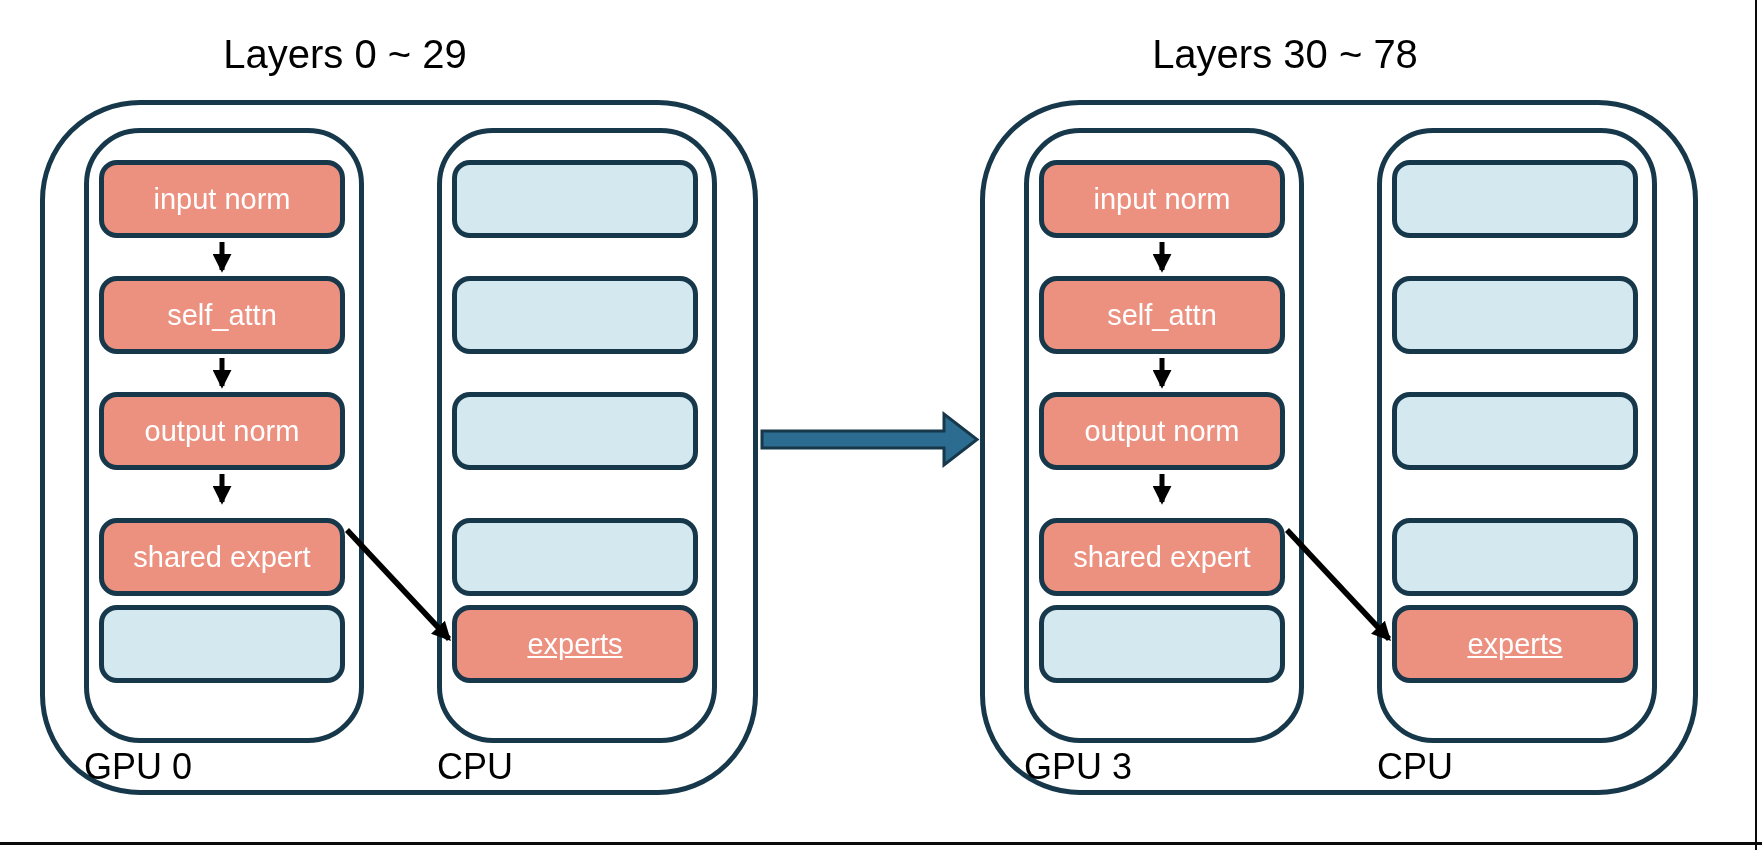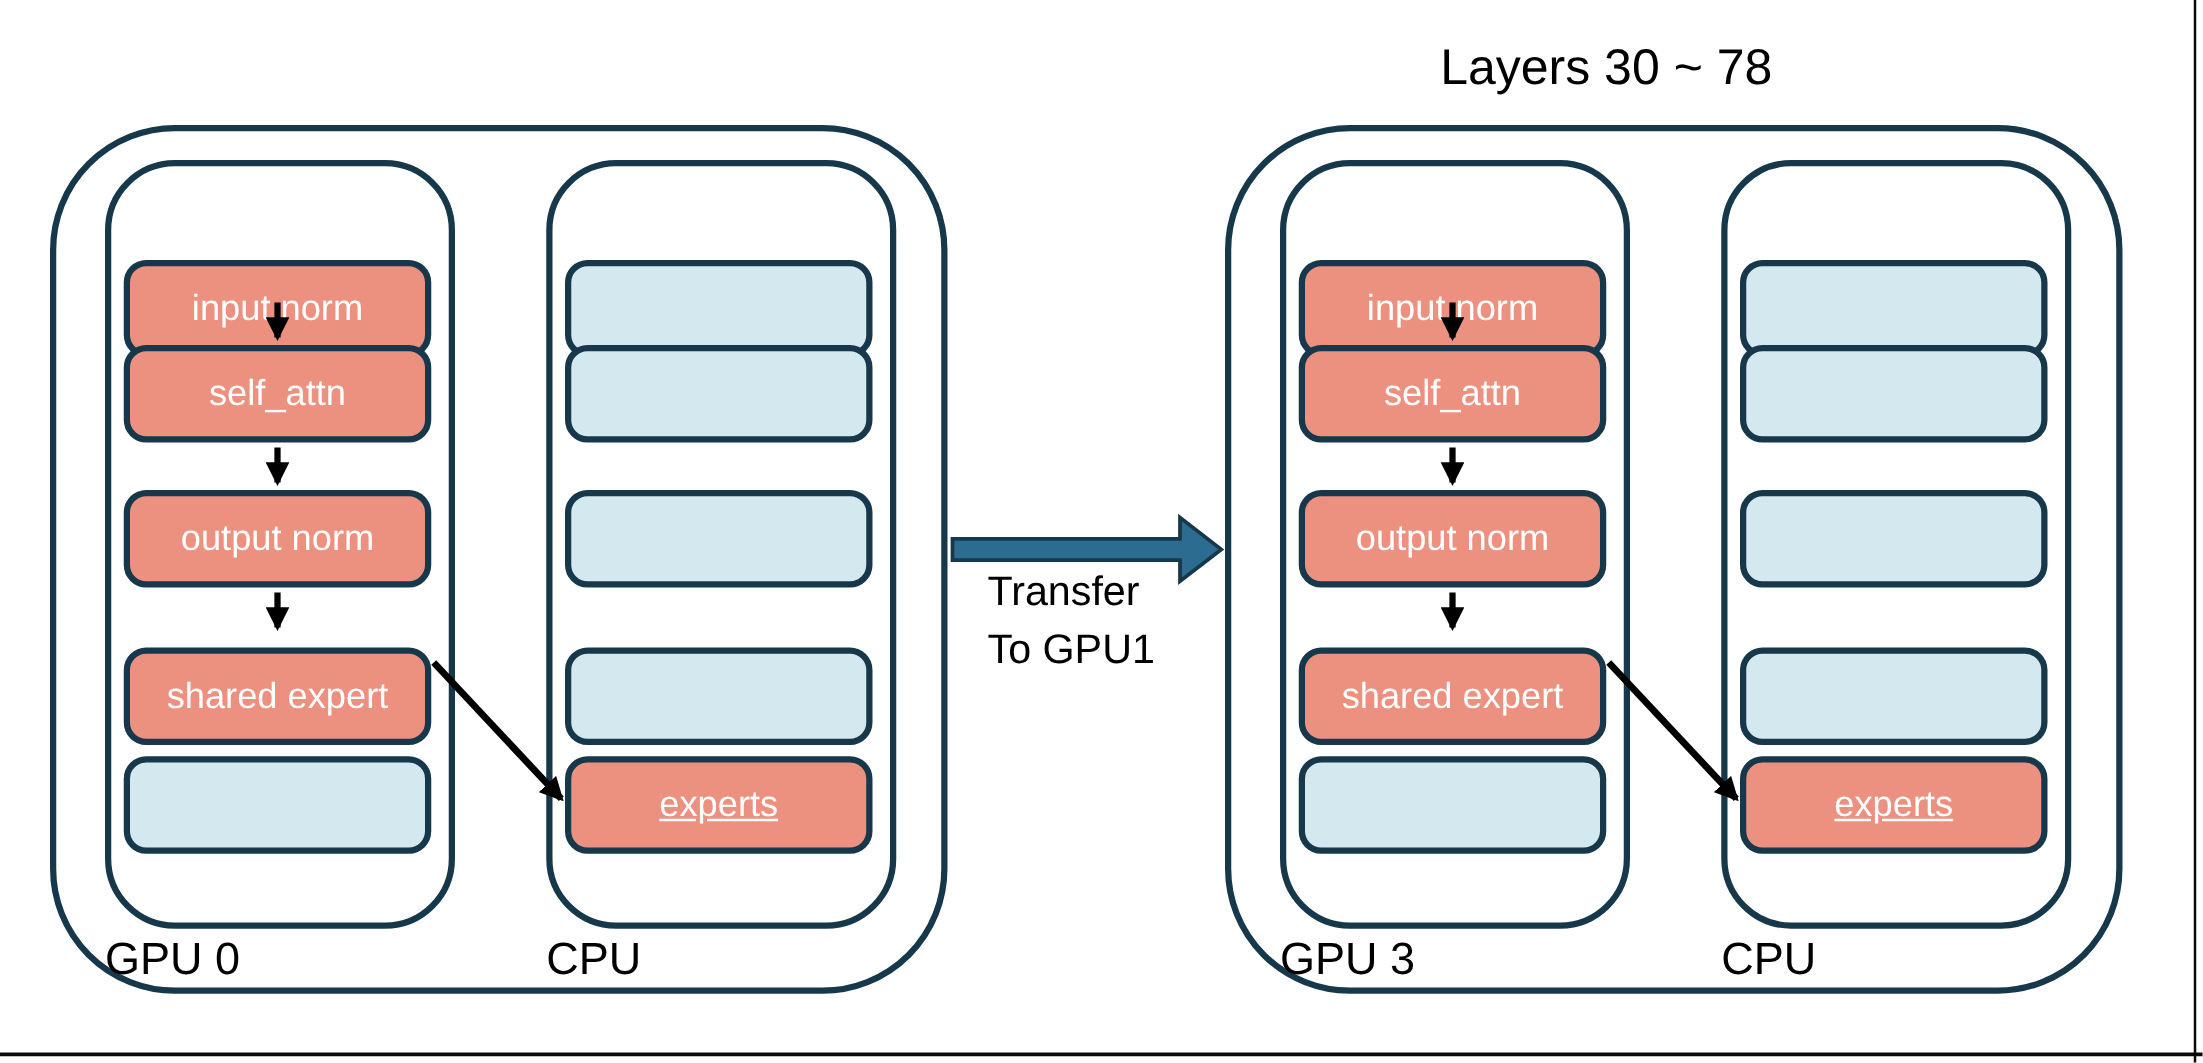--- a/index.html
+++ b/index.html
@@ -43,40 +43,41 @@
   .box{
     position:absolute;width:246px;height:78px;box-sizing:border-box;
     border:5px solid var(--outline);border-radius:18px;
     display:flex;align-items:center;justify-content:center;
     font-size:29px;color:var(--text-on-module);white-space:nowrap;
   }
   .box.module{background:var(--module-fill);}
   .box.empty{background:var(--empty-fill);}
   .cx-gpu-l{left:99px;}  .cx-cpu-l{left:452px;}
   .cx-gpu-r{left:1039px;}.cx-cpu-r{left:1392px;}
-  .r1{top:160px;margin-top:48px;} .r2{top:276px;} .r3{top:392px;} .r4{top:508px;margin-top:10px;} .r5{top:605px;text-decoration:underline;}
+  .r1{top:160px;} .r2{top:276px;} .r3{top:392px;} .r4{top:508px;margin-top:10px;} .r5{top:605px;text-decoration:underline;}
   .col-label{
     position:absolute;top:746px;width:280px;text-align:left;
     font-size:36px;color:var(--text);
   }
   .lbl-gpu-l{left:84px;} .lbl-cpu-l{left:437px;}
   .lbl-gpu-r{left:1024px;} .lbl-cpu-r{left:1377px;}
   .transfer-label{
     position:absolute;left:790px;top:450px;
     font-size:33px;line-height:46px;color:var(--text);
   }
   svg.overlay{position:absolute;left:0;top:0;pointer-events:none;}
   .edge-bottom{position:absolute;left:0;top:842px;width:1762px;height:3px;background:#0a0a0a;}
   .edge-right{position:absolute;left:1755px;top:0;width:2px;height:850px;background:#0a0a0a;}
 </style>
 </head>
 <body>
 
 <div class="canvas">
 
+  <div class="group-title title-left">Layers 0 ~ 29</div>
   <div class="outer outer-left"></div>
   <div class="inner inner-gpu-l"></div>
   <div class="inner inner-cpu-l"></div>
 
   <div class="box module cx-gpu-l r1">input norm</div>
   <div class="box module cx-gpu-l r2">self_attn</div>
   <div class="box module cx-gpu-l r3">output norm</div>
   <div class="box module cx-gpu-l r4">shared expert</div>
   <div class="box empty  cx-gpu-l r5"></div>
 
@@ -102,24 +103,20 @@
 
   <div class="box empty  cx-cpu-r r1"></div>
   <div class="box empty  cx-cpu-r r2"></div>
   <div class="box empty  cx-cpu-r r3"></div>
   <div class="box empty  cx-cpu-r r4"></div>
   <div class="box module cx-cpu-r r5">experts</div>
 
   <div class="col-label lbl-gpu-r">GPU 3</div>
   <div class="col-label lbl-cpu-r">CPU</div>
 
-  <div class="transfer-label">
-    <div>Transfer</div>
-    <div>To GPU1</div>
-  </div>
 
   <svg class="overlay" width="1762" height="850" viewBox="0 0 1762 850">
     <defs>
       <marker id="ah" viewBox="0 0 10 10" refX="8.5" refY="5" markerUnits="userSpaceOnUse" markerWidth="19" markerHeight="19" orient="auto-start-reverse">
         <path d="M0,0 L10,5 L0,10 z" fill="#000000"></path>
       </marker>
     </defs>
 
     <line x1="222" y1="242" x2="222" y2="270" stroke="#000" stroke-width="5" marker-end="url(#ah)"></line>
     <line x1="222" y1="358" x2="222" y2="386" stroke="#000" stroke-width="5" marker-end="url(#ah)"></line>

